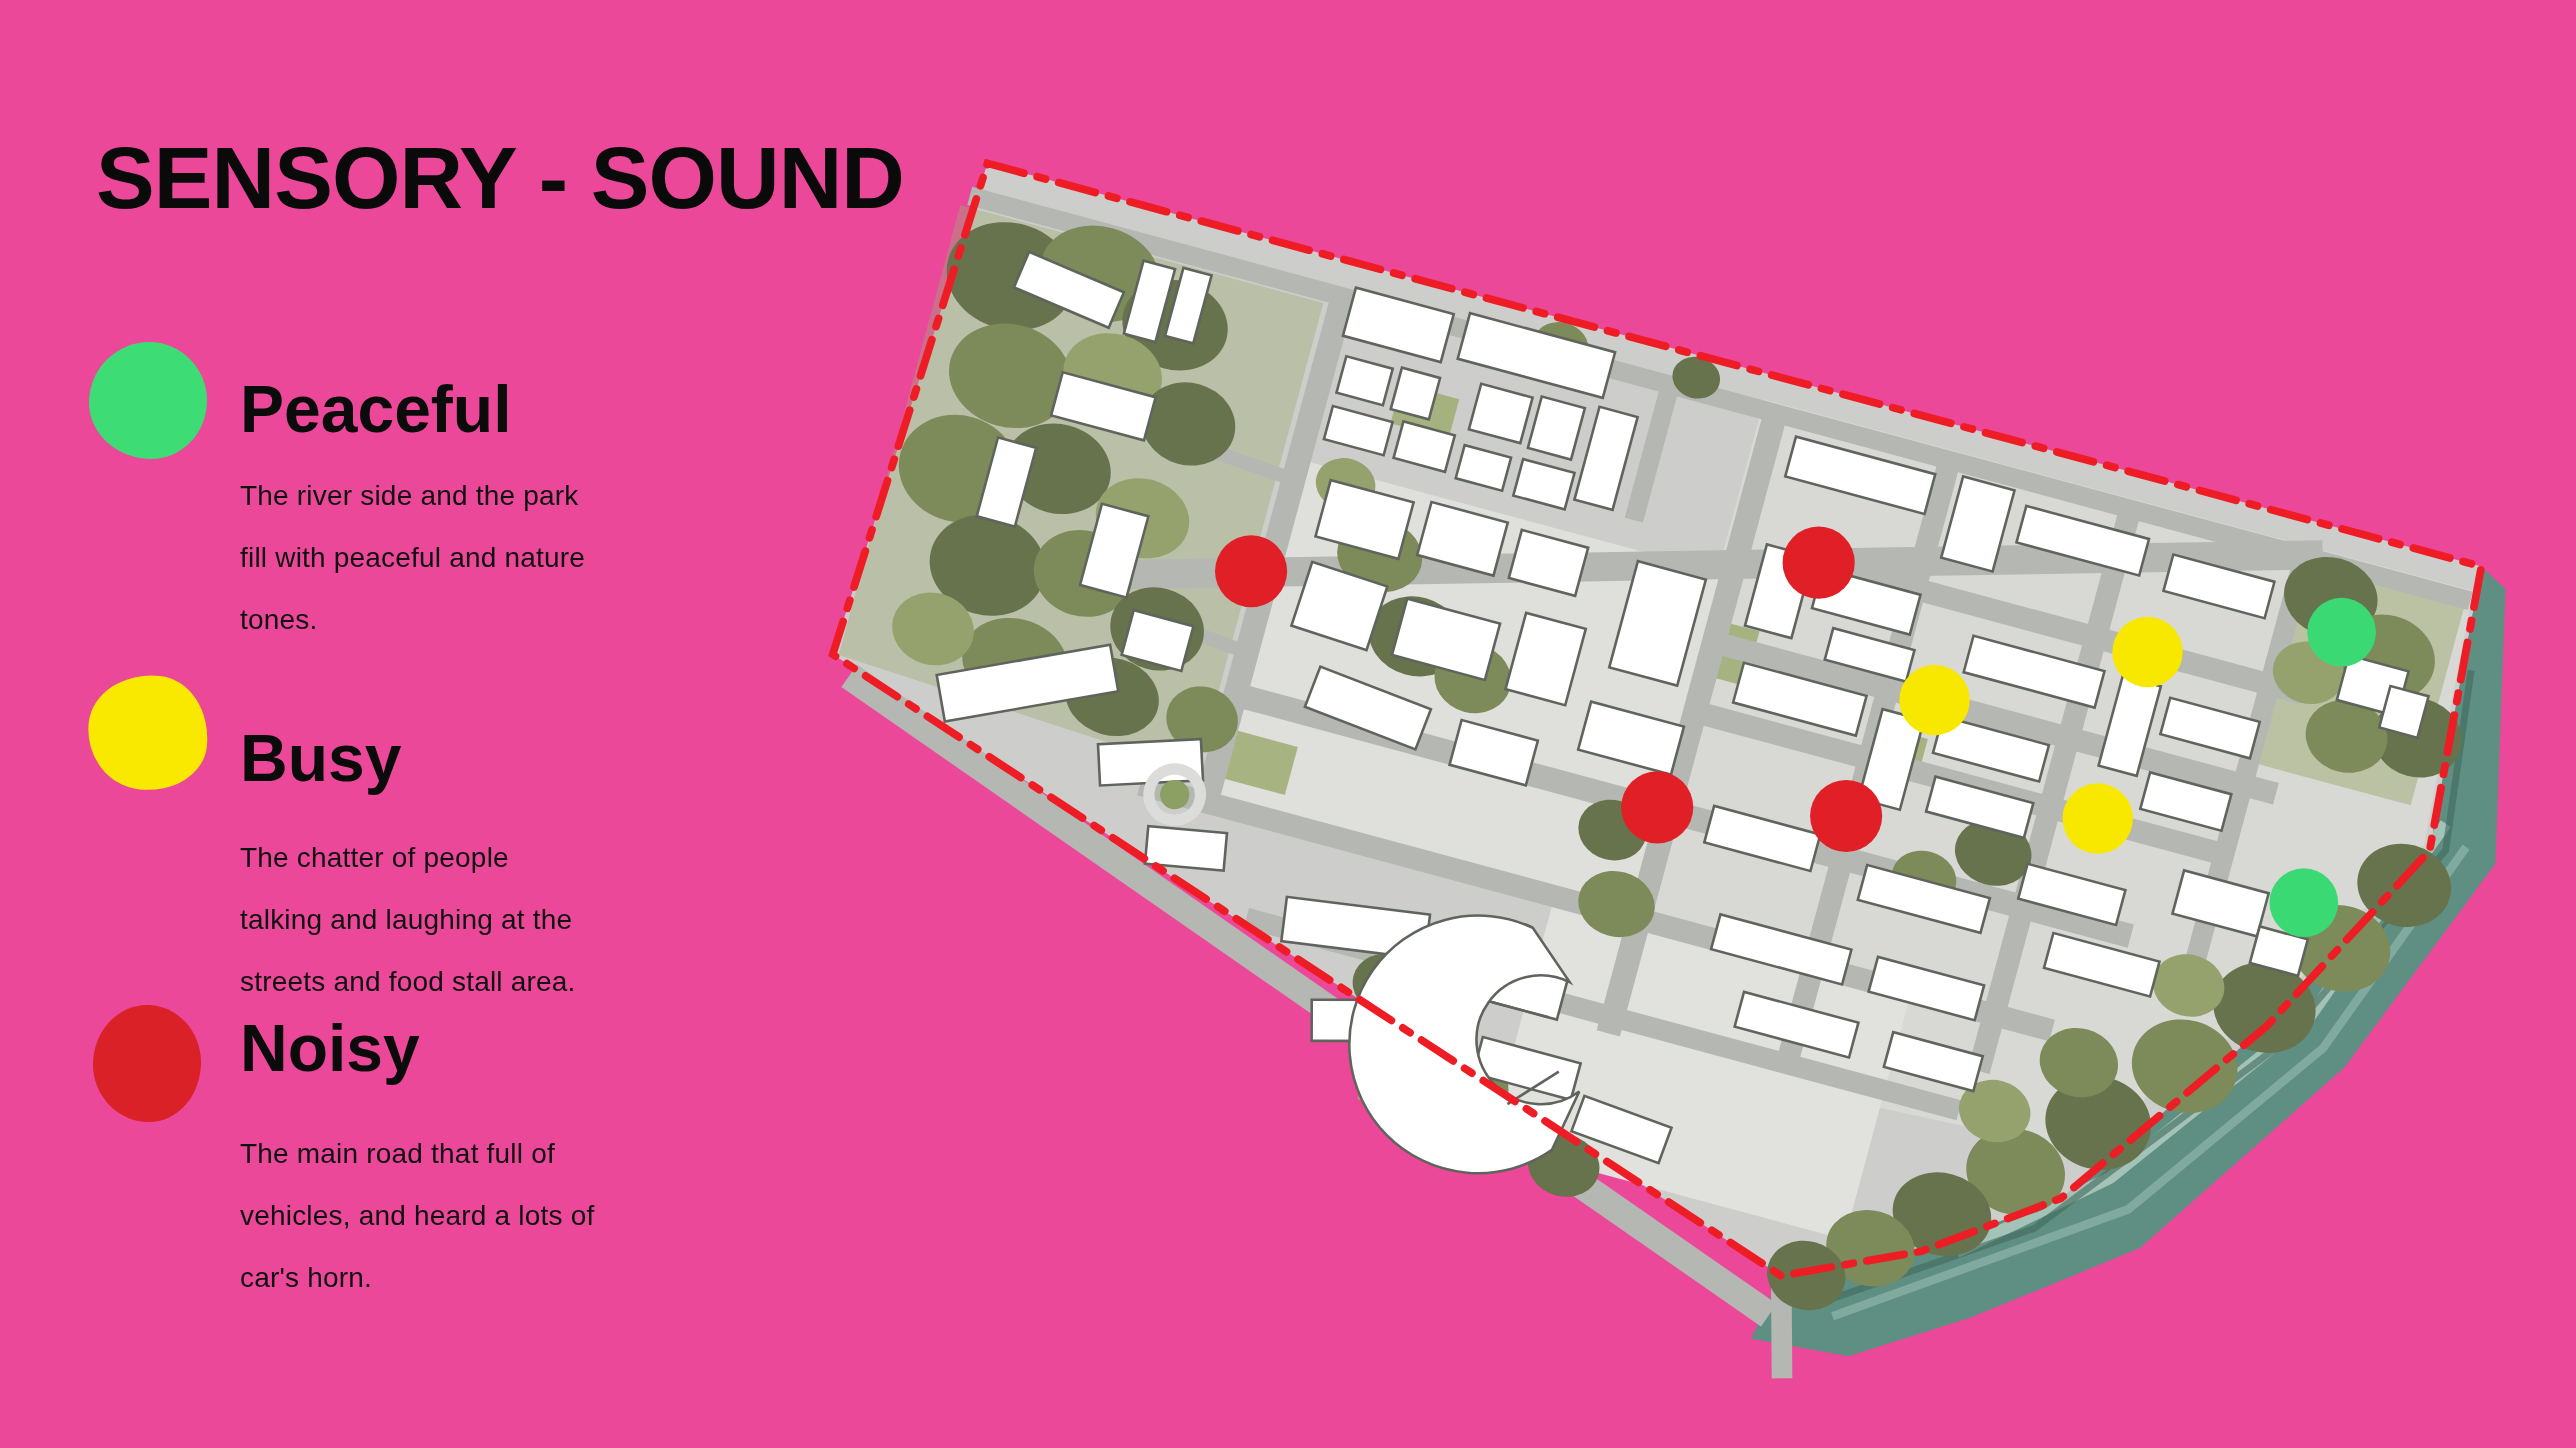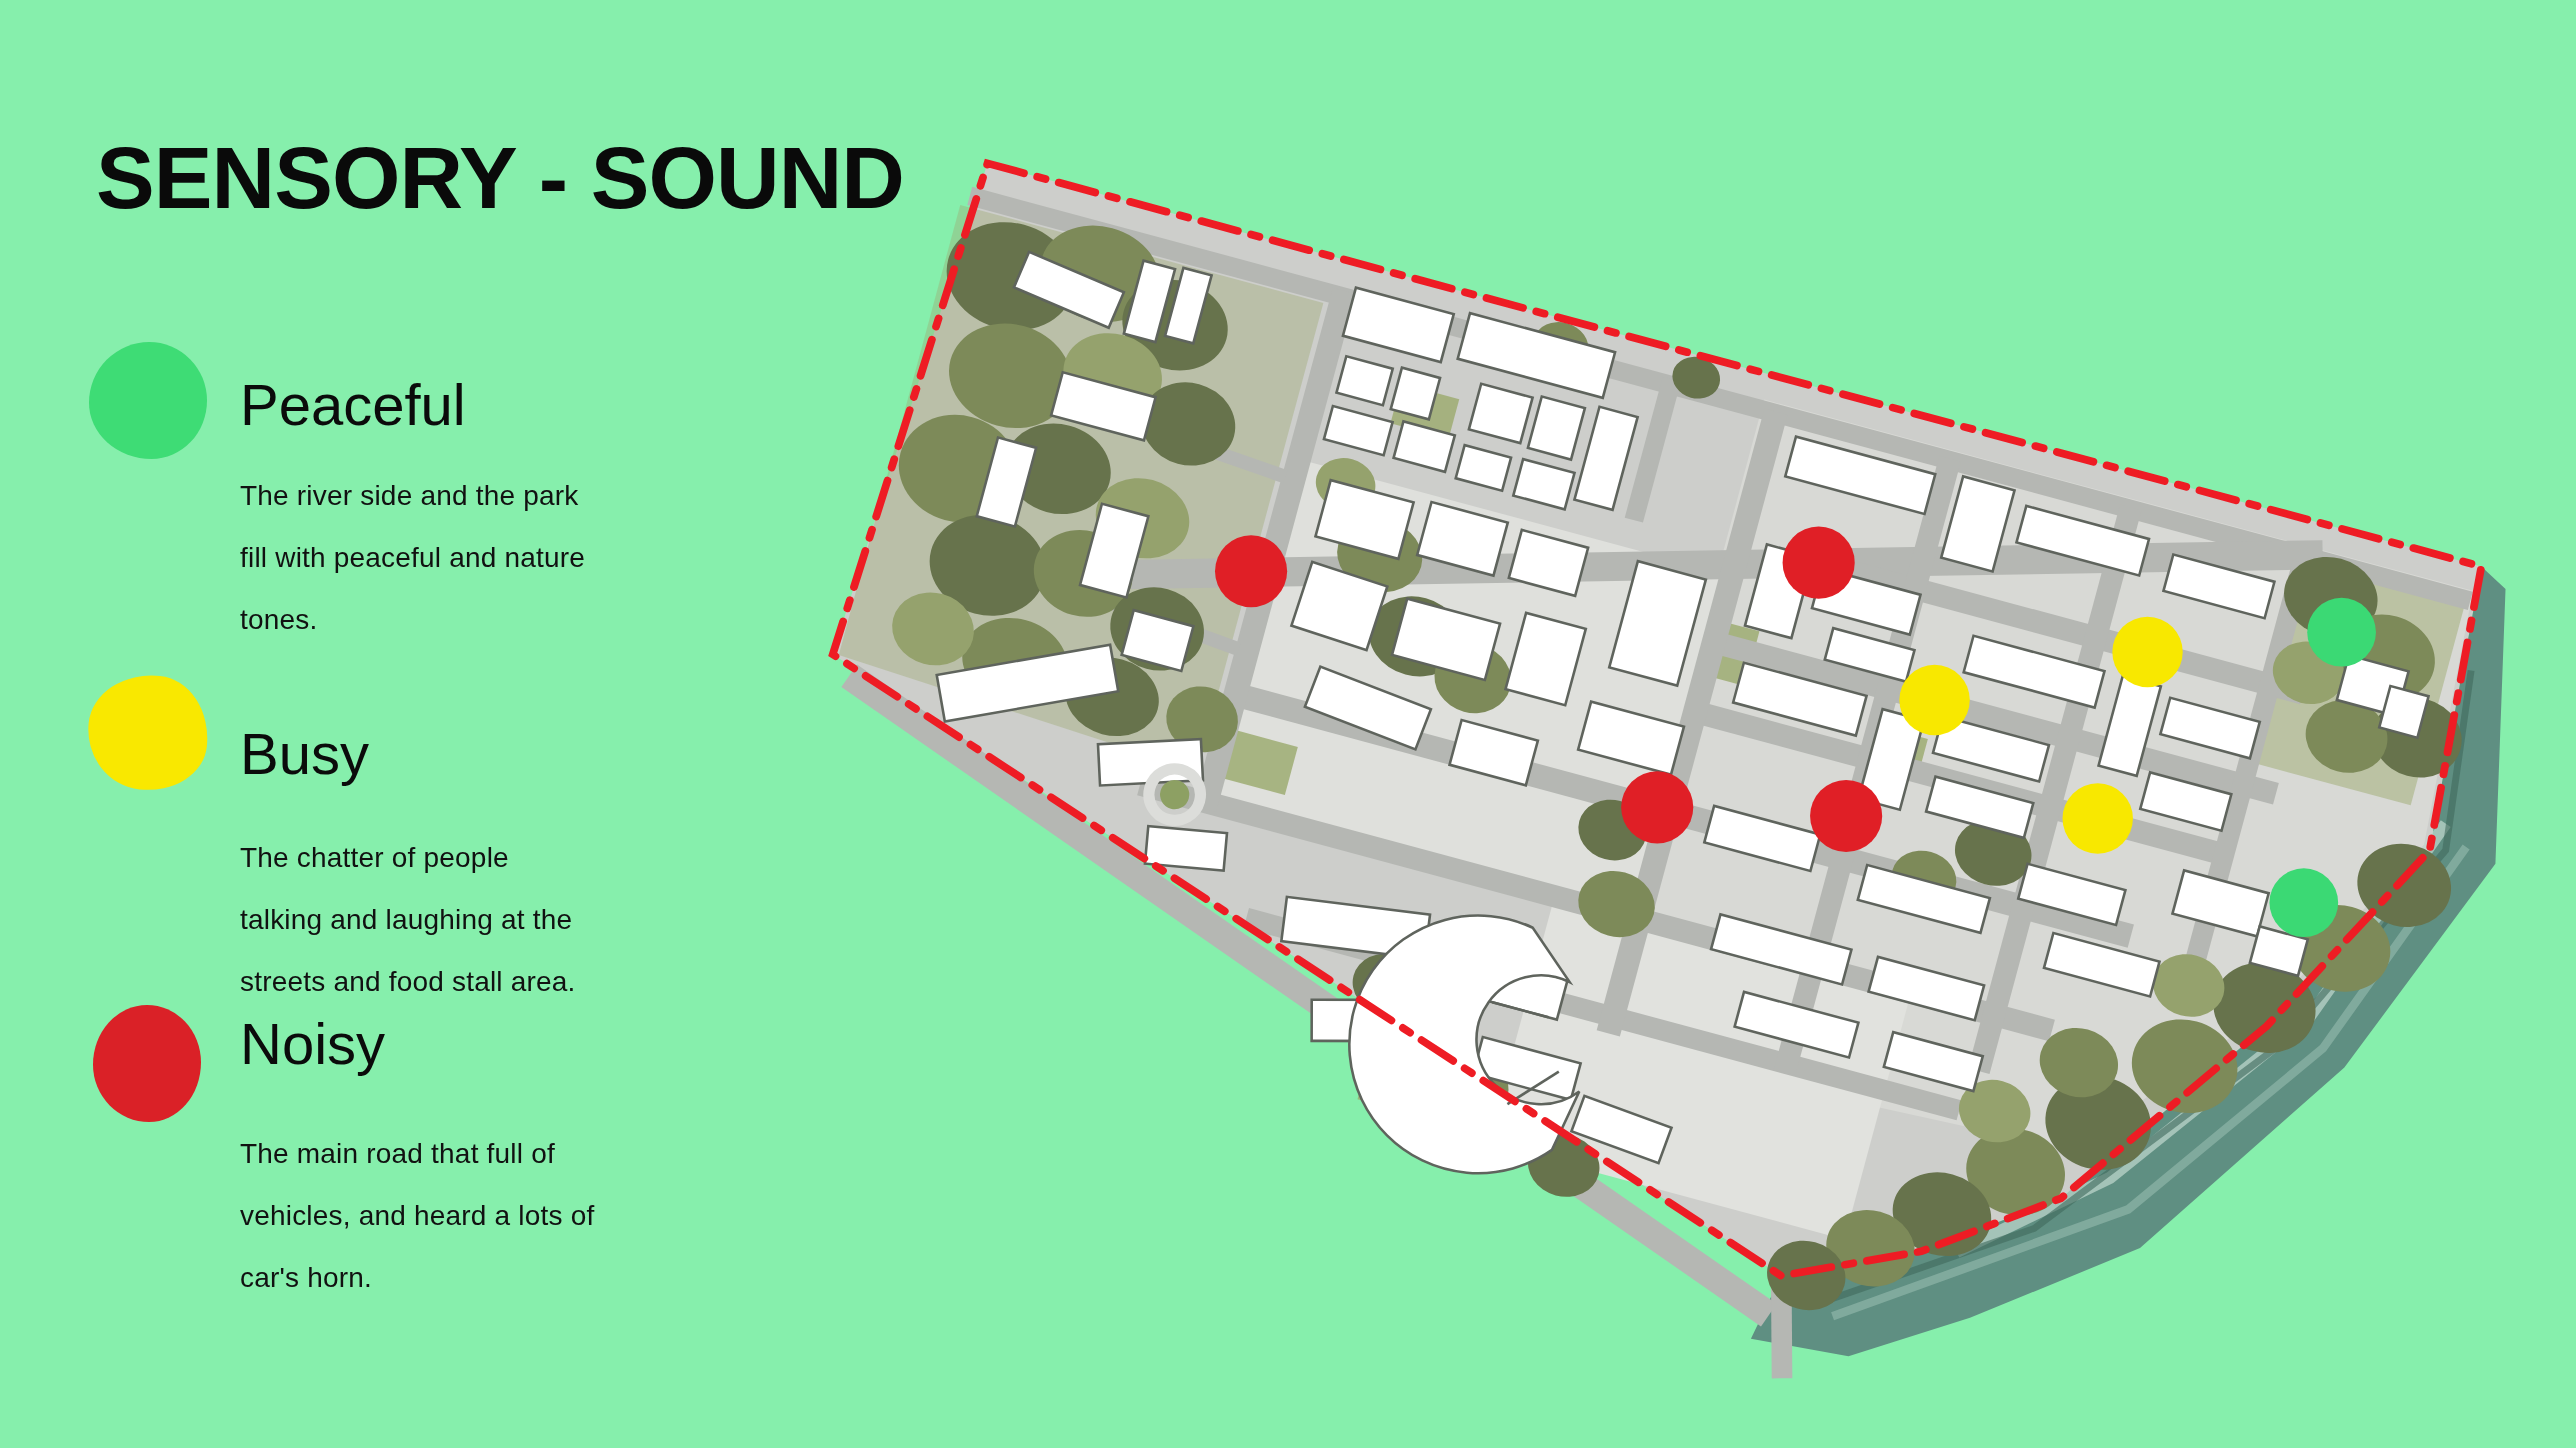--- a/index.html
+++ b/index.html
@@ -2,21 +2,21 @@
 <html style="font-size:13.7px"><head>
 <meta charset="utf-8">
 <style>
   html,body{
     margin:0;padding:0;
     width:2576px;height:1449px;
     background:#ffffff;
     font-family:"Liberation Sans", sans-serif;
     overflow:hidden;
   }
-  .slide{position:relative;width:2576px;height:1449px;background:#86efac;}
+  .slide{position:relative;width:2576px;height:1449px;background:#ec4899;}
 
   .title{
     position:absolute;left:96px;top:127px;
     font-size:88px;font-weight:900;color:#0a0a0a;
     letter-spacing:-0.9px;white-space:nowrap;
   }
 
   .legend{position:absolute;left:0;top:0;width:859px;height:1449px;}
   .swatch{
     position:absolute;display:block;
@@ -29,21 +29,21 @@
     left:88px;top:675px;width:120px;height:115px;
     border-radius:55% 45% 52% 48% / 47% 57% 43% 53%;
     transform:rotate(6deg);
   }
   .swatch-noisy{
     left:93px;top:1005px;width:108px;height:117px;
     border-radius:50% 50% 48% 52% / 51% 49% 51% 49%;
   }
   .legend-label{
     position:absolute;left:240px;
-    font-size:58px;font-weight:400;color:#0b0b0b;line-height:1;
+    font-size:66px;font-weight:700;color:#0b0b0b;line-height:1;
   }
   .label-peaceful{top:376px;}
   .label-busy{top:709px;margin-top:16px;}
   .label-noisy{top:1015px;}
   .legend-desc{
     position:absolute;left:240px;width:584px;
     font-size:28px;font-weight:400;color:#111111;
     line-height:62px;white-space:pre-line;letter-spacing:0.2px;
   }
   .desc-peaceful{top:465px;}

